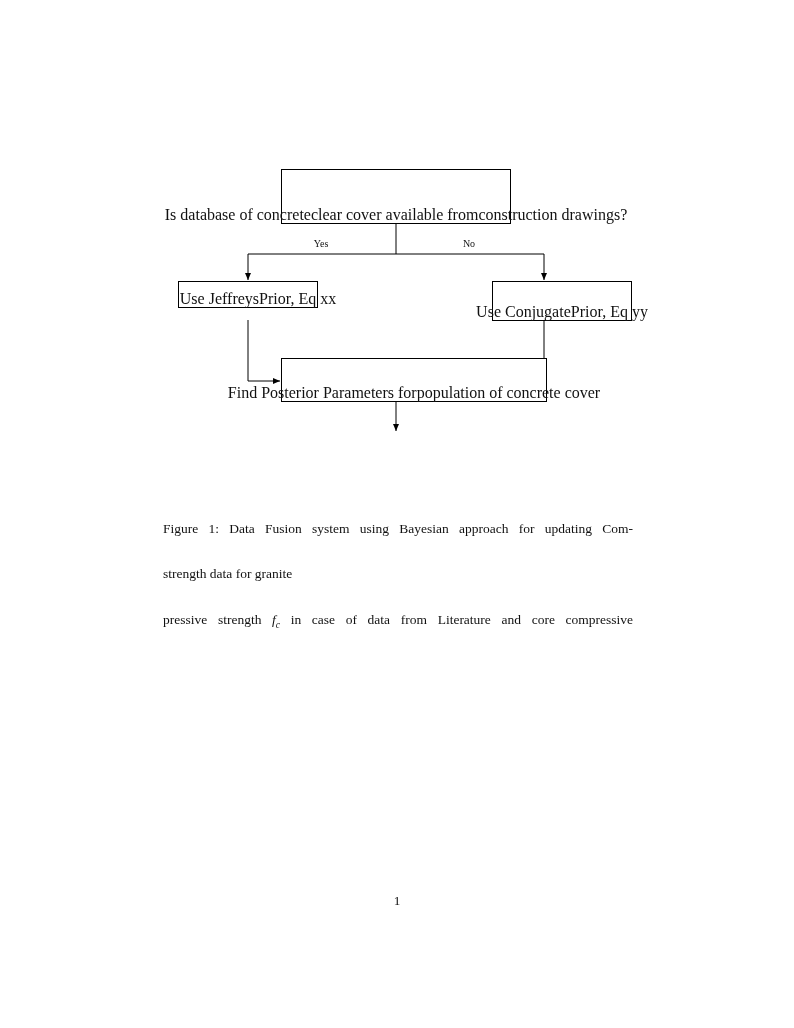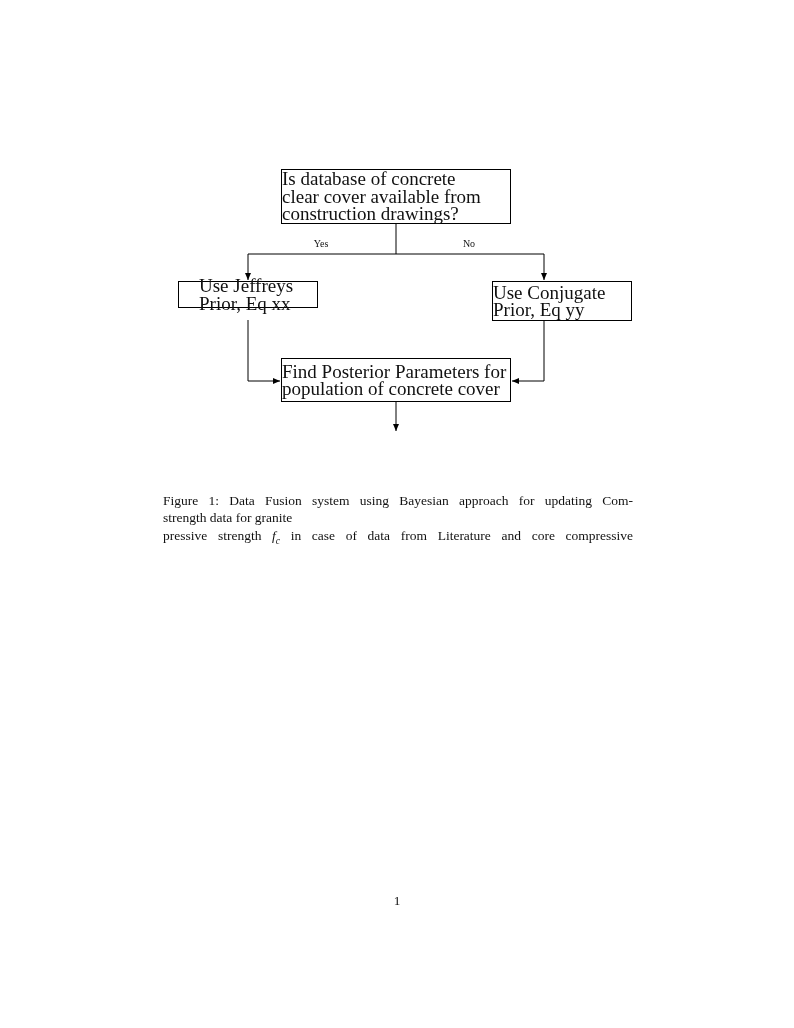--- a/index.html
+++ b/index.html
@@ -22,45 +22,46 @@
     left: 0;
     top: 0;
     pointer-events: none;
   }
   .node {
     position: absolute;
     box-sizing: border-box;
     border: 1px solid #000000;
     background: #ffffff;
     display: flex;
-    flex-direction: column;
+    flex-direction: row;
     justify-content: center;
-    align-items: flex-start;
+    align-items: flex-end;
     text-align: center;
-    font-size: 19px;
+    font-size: 16px;
     line-height: 17.4px;
     white-space: nowrap;
   }
   .edge-label {
     position: absolute;
     width: 44px;
     text-align: center;
     font-size: 10px;
     line-height: 15px;
   }
   .caption {
     position: absolute;
     left: 163px;
     top: 492px;
     width: 470px;
     font-size: 13.5px;
     line-height: 17.4px;
   }
   .cap-line {
     text-align: left;
+    margin-top: 28px;
   }
   .cap-just {
     text-align: justify;
     text-align-last: justify;
   }
   .var {
     font-style: italic;
   }
   sub.var {
     font-size: 9.5px;
@@ -107,21 +108,21 @@
   <div class="node" style="left:178px; top:281px; width:140px; height:27px;padding-left:20px;">
     <div>Use Jeffreys</div>
     <div>Prior, Eq xx</div>
   </div>
 
   <div class="node" style="left:474px; top:281px; width:140px; height:40px;margin-left:18px;">
     <div>Use Conjugate</div>
     <div>Prior, Eq yy</div>
   </div>
 
-  <div class="node" style="left:281px; top:358px; width:230px; height:44px;">
+  <div class="node" style="left:281px; top:358px; width:266px; height:44px;">
     <div>Find Posterior Parameters for</div>
     <div>population of concrete cover</div>
   </div>
 
 
   <div class="caption">
     <div class="cap-line cap-just">
       <span>Figure 1: Data Fusion system using Bayesian approach for updating Com-</span>
     </div>
     <div class="cap-line">

